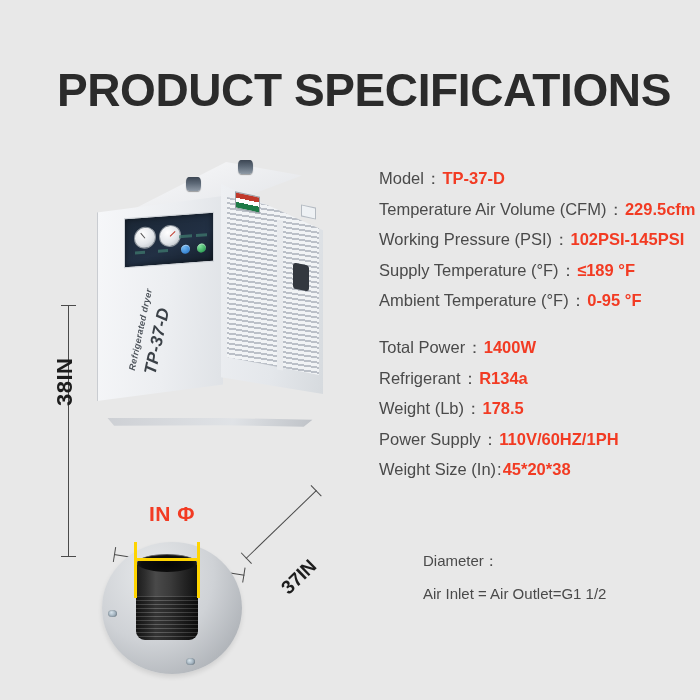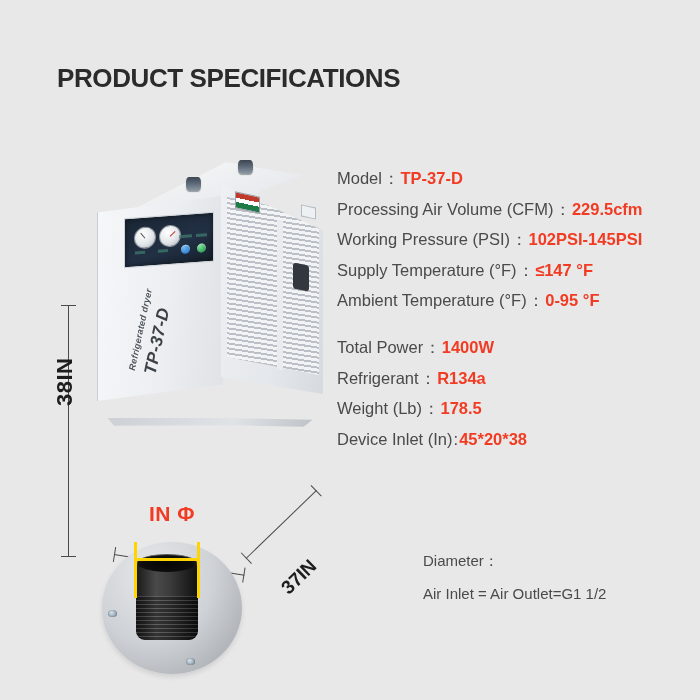--- a/index.html
+++ b/index.html
@@ -20,21 +20,21 @@
     width: 700px;
     height: 700px;
     background: #e8e8e8;
   }
 
   
   #page-title {
     position: absolute;
     left: 57px;
     top: 63px;
-    font-size: 26px;
+    font-size: 46px;
     font-weight: 700;
     letter-spacing: -0.4px;
     color: #2b2b2b;
     white-space: nowrap;
   }
 
   
   #product-figure {
     position: absolute;
     left: 30px;
@@ -361,20 +361,21 @@
     position: absolute;
     left: 337px;
     top: 163px;
     width: 360px;
   }
   .spec-row {
     font-size: 16.5px;
     line-height: 30.6px;
     color: #4a4a4a;
     white-space: nowrap;
+    margin-left: 42px;
   }
   .spec-row .spec-label { color: #4a4a4a; }
   .spec-row .spec-sep   { color: #4a4a4a; padding: 0 1px; }
   .spec-row .spec-value { color: #f23b23; font-weight: 600; }
   #spec-group-2 { margin-top: 16px; }
 
   
   #ports-section {
     position: absolute;
     left: 0;
@@ -546,30 +547,31 @@
     <div id="dim-width"></div>
     <div id="dim-width-label">20IN</div>
 
     <div id="dim-depth"></div>
     <div id="dim-depth-label">37IN</div>
   </div>
 
   <div id="spec-list">
     <div id="spec-group-1">
         <div class="spec-row"><span class="spec-label">Model</span><span class="spec-sep">：</span><span class="spec-value">TP-37-D</span></div>
-        <div class="spec-row"><span class="spec-label">Processing Air Volume (CFM)</span><span class="spec-sep">：</span><span class="spec-value">229.5cfm</span></div>
+        <div class="spec-row"><span class="spec-label">Temperature Air Volume (CFM)</span><span class="spec-sep">：</span><span class="spec-value">229.5cfm</span></div>
         <div class="spec-row"><span class="spec-label">Working Pressure (PSI)</span><span class="spec-sep">：</span><span class="spec-value">102PSI-145PSI</span></div>
-        <div class="spec-row"><span class="spec-label">Supply Temperature (°F)</span><span class="spec-sep">：</span><span class="spec-value">≤147 °F</span></div>
+        <div class="spec-row"><span class="spec-label">Supply Temperature (°F)</span><span class="spec-sep">：</span><span class="spec-value">≤189 °F</span></div>
         <div class="spec-row"><span class="spec-label">Ambient Temperature (°F)</span><span class="spec-sep">：</span><span class="spec-value">0-95 °F</span></div>
       </div>
     <div id="spec-group-2">
         <div class="spec-row"><span class="spec-label">Total Power</span><span class="spec-sep">：</span><span class="spec-value">1400W</span></div>
         <div class="spec-row"><span class="spec-label">Refrigerant</span><span class="spec-sep">：</span><span class="spec-value">R134a</span></div>
         <div class="spec-row"><span class="spec-label">Weight (Lb)</span><span class="spec-sep">：</span><span class="spec-value">178.5</span></div>
-        <div class="spec-row"><span class="spec-label">Device Inlet (In)</span><span class="spec-sep">:</span><span class="spec-value">45*20*38</span></div>
+        <div class="spec-row"><span class="spec-label">Power Supply</span><span class="spec-sep">：</span><span class="spec-value">110V/60HZ/1PH</span></div>
+        <div class="spec-row"><span class="spec-label">Weight Size (In)</span><span class="spec-sep">:</span><span class="spec-value">45*20*38</span></div>
       </div>
   </div>
 
   <div id="ports-section">
 
     <div class="port-figure" id="port-in">
       <div class="port-title">IN Φ</div>
       <div class="port-flange">
         <div class="port-screw left"></div>
         <div class="port-screw bottom"></div>

